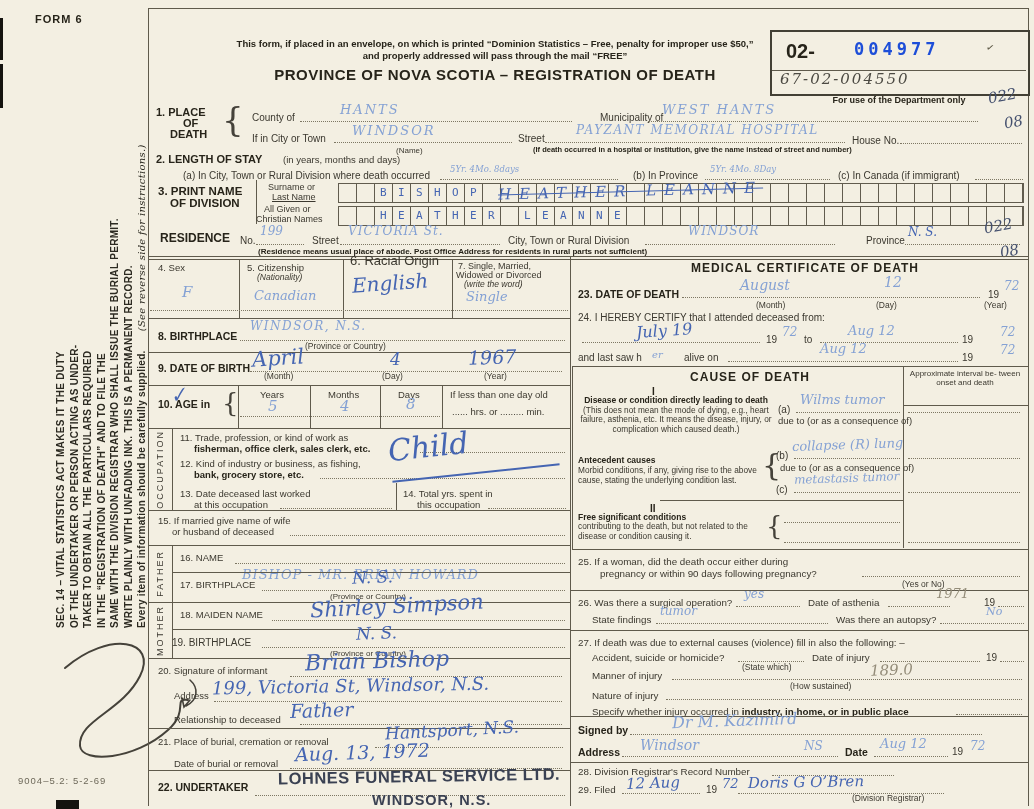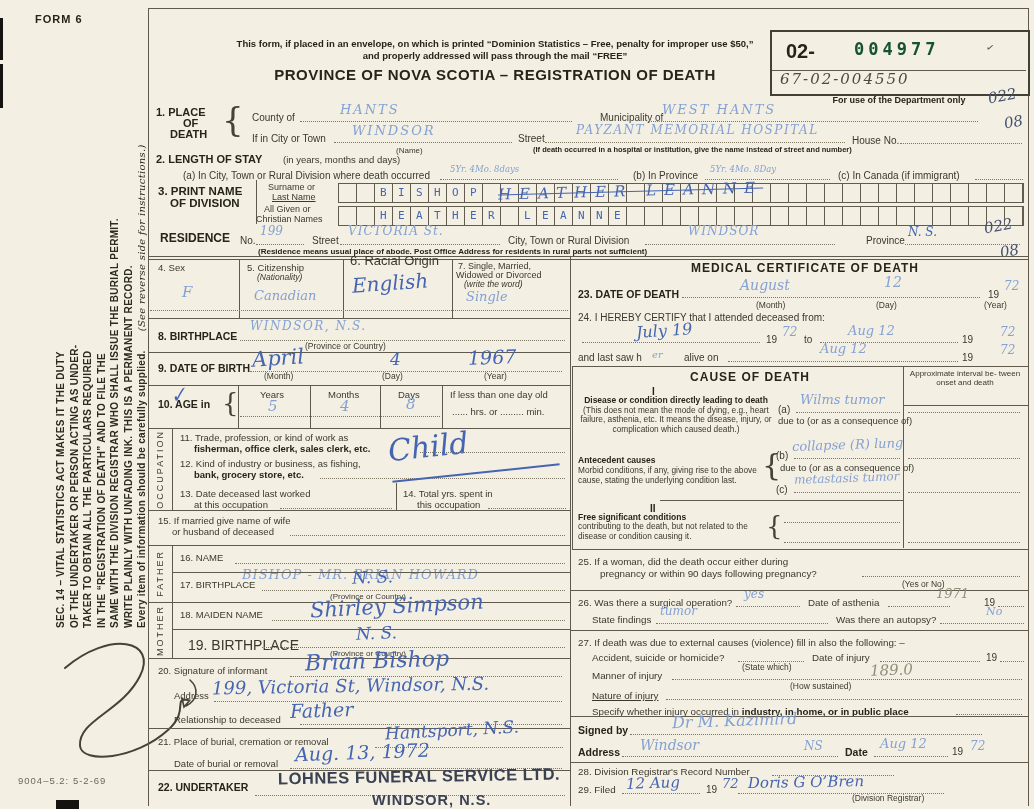--- a/index.html
+++ b/index.html
@@ -62,21 +62,21 @@
   <div class="a l" style="left:148px;top:8px;width:1px;height:798px;"></div>
   <div class="a l" style="left:1028px;top:8px;width:1px;height:798px;"></div>
   <div class="a l" style="left:148px;top:8px;width:881px;height:1px;"></div>
 
   <div class="a w b ctr" style="left:230px;top:38px;width:530px;font-size:9.5px;line-height:11.5px;">This form, if placed in an envelope, on which is printed “Dominion Statistics – Free, penalty for improper use $50,” and properly addressed will pass through the mail “FREE”</div>
   <div class="a w b ctr" style="left:230px;top:66px;width:530px;font-size:15px;letter-spacing:.5px;">PROVINCE OF NOVA SCOTIA – REGISTRATION OF DEATH</div>
 
   <div class="a" style="left:770px;top:30px;width:256px;height:62px;border:2px solid #434035;"></div>
   <div class="a l" style="left:772px;top:70px;width:254px;height:1px;"></div>
   <div class="a b" style="left:786px;top:40px;font-size:20px;">02-</div>
-  <div class="a" style="left:854px;top:40px;font-family:'DejaVu Sans Mono',monospace;font-weight:bold;font-size:17px;letter-spacing:4px;color:#14532d;">004977</div>
+  <div class="a" style="left:854px;top:40px;font-family:'DejaVu Sans Mono',monospace;font-weight:bold;font-size:17px;letter-spacing:4px;color:#1d4ed8;">004977</div>
   <div class="a" style="left:986px;top:42px;font-size:10px;color:#57523f;transform:rotate(12deg);">✓</div>
   <div class="a ink" style="left:780px;top:71px;font-size:15px;letter-spacing:2px;color:#4c4a43;">67-02-004550</div>
   <div class="a b ctr" style="left:770px;top:95px;width:258px;font-size:9px;">For use of the Department only</div>
   <div class="a ink" style="left:988px;top:88px;font-size:15px;transform:rotate(-10deg);">022</div>
   <div class="a ink" style="left:1004px;top:114px;font-size:15px;transform:rotate(-10deg);">08</div>
 
   <div class="a b" style="left:156px;top:106px;font-size:11px;">1. PLACE</div>
   <div class="a b" style="left:183px;top:117px;font-size:11px;">OF</div>
   <div class="a b" style="left:170px;top:128px;font-size:11px;">DEATH</div>
   <div class="a brace" style="left:222px;top:100px;font-size:34px;">{</div>
@@ -236,21 +236,21 @@
   <div class="a l" style="left:148px;top:602px;width:423px;height:1px;"></div>
 
   <div class="a l" style="left:172px;top:602px;width:1px;height:56px;"></div>
   <div class="a side" style="left:148px;top:602px;width:24px;height:56px;">
     <span class="sidetxt">MOTHER</span>
   </div>
   <div class="a" style="left:180px;top:610px;font-size:9.5px;">18. MAIDEN NAME</div>
   <div class="a d" style="left:272px;top:618px;width:293px;"></div>
   <div class="a h" style="left:310px;top:594px;font-size:21px;transform:rotate(-3deg);">Shirley Simpson</div>
   <div class="a l" style="left:172px;top:629px;width:399px;height:1px;"></div>
-  <div class="a" style="left:188px;top:637px;font-size:14px;">19. BIRTHPLACE</div>
+  <div class="a" style="left:172px;top:637px;font-size:10px;">19. BIRTHPLACE</div>
   <div class="a d" style="left:262px;top:645px;width:303px;"></div>
   <div class="a h rot2" style="left:356px;top:624px;font-size:17px;">N. S.</div>
   <div class="a" style="left:330px;top:649px;font-size:8px;">(Province or Country)</div>
   <div class="a l" style="left:148px;top:658px;width:423px;height:1px;"></div>
 
   <div class="a" style="left:158px;top:666px;font-size:9.5px;">20. Signature of informant</div>
   <div class="a d" style="left:290px;top:674px;width:272px;"></div>
   <div class="a h" style="left:305px;top:648px;font-size:22px;transform:rotate(-2deg);">Brian Bishop</div>
   <div class="a" style="left:174px;top:691px;font-size:9.5px;">Address</div>
   <div class="a d" style="left:214px;top:699px;width:348px;"></div>
@@ -367,21 +367,21 @@
   <div class="a d" style="left:738px;top:659px;width:66px;"></div>
   <div class="a" style="left:742px;top:663px;font-size:8.5px;">(State which)</div>
   <div class="a" style="left:812px;top:652px;font-size:9.8px;">Date of injury</div>
   <div class="a d" style="left:880px;top:659px;width:100px;"></div>
   <div class="a" style="left:986px;top:652px;">19</div>
   <div class="a d" style="left:1000px;top:659px;width:24px;"></div>
   <div class="a" style="left:592px;top:670px;font-size:9.8px;">Manner of injury</div>
   <div class="a d" style="left:672px;top:677px;width:350px;"></div>
   <div class="a pc" style="left:870px;top:662px;font-size:15px;transform:rotate(-2deg);">189.0</div>
   <div class="a" style="left:790px;top:682px;font-size:8.5px;">(How sustained)</div>
-  <div class="a" style="left:592px;top:690px;font-size:9.8px;text-decoration:underline;">Nature of injury</div>
+  <div class="a" style="left:592px;top:690px;font-size:9.8px;">Nature of injury</div>
   <div class="a d" style="left:666px;top:697px;width:356px;"></div>
   <div class="a" style="left:592px;top:706px;font-size:9.8px;">
     <span>Specify whether injury occurred in </span><span class="b">industry, in home, or in public place</span>
   </div>
   <div class="a d" style="left:956px;top:712px;width:66px;"></div>
   <div class="a l" style="left:570px;top:716px;width:459px;height:1px;"></div>
 
   <div class="a b" style="left:578px;top:724px;font-size:10.5px;">Signed by</div>
   <div class="a d" style="left:630px;top:732px;width:352px;"></div>
   <div class="a h2" style="left:672px;top:712px;font-size:16px;transform:rotate(-2deg);">Dr  M.  Kazimird</div>

